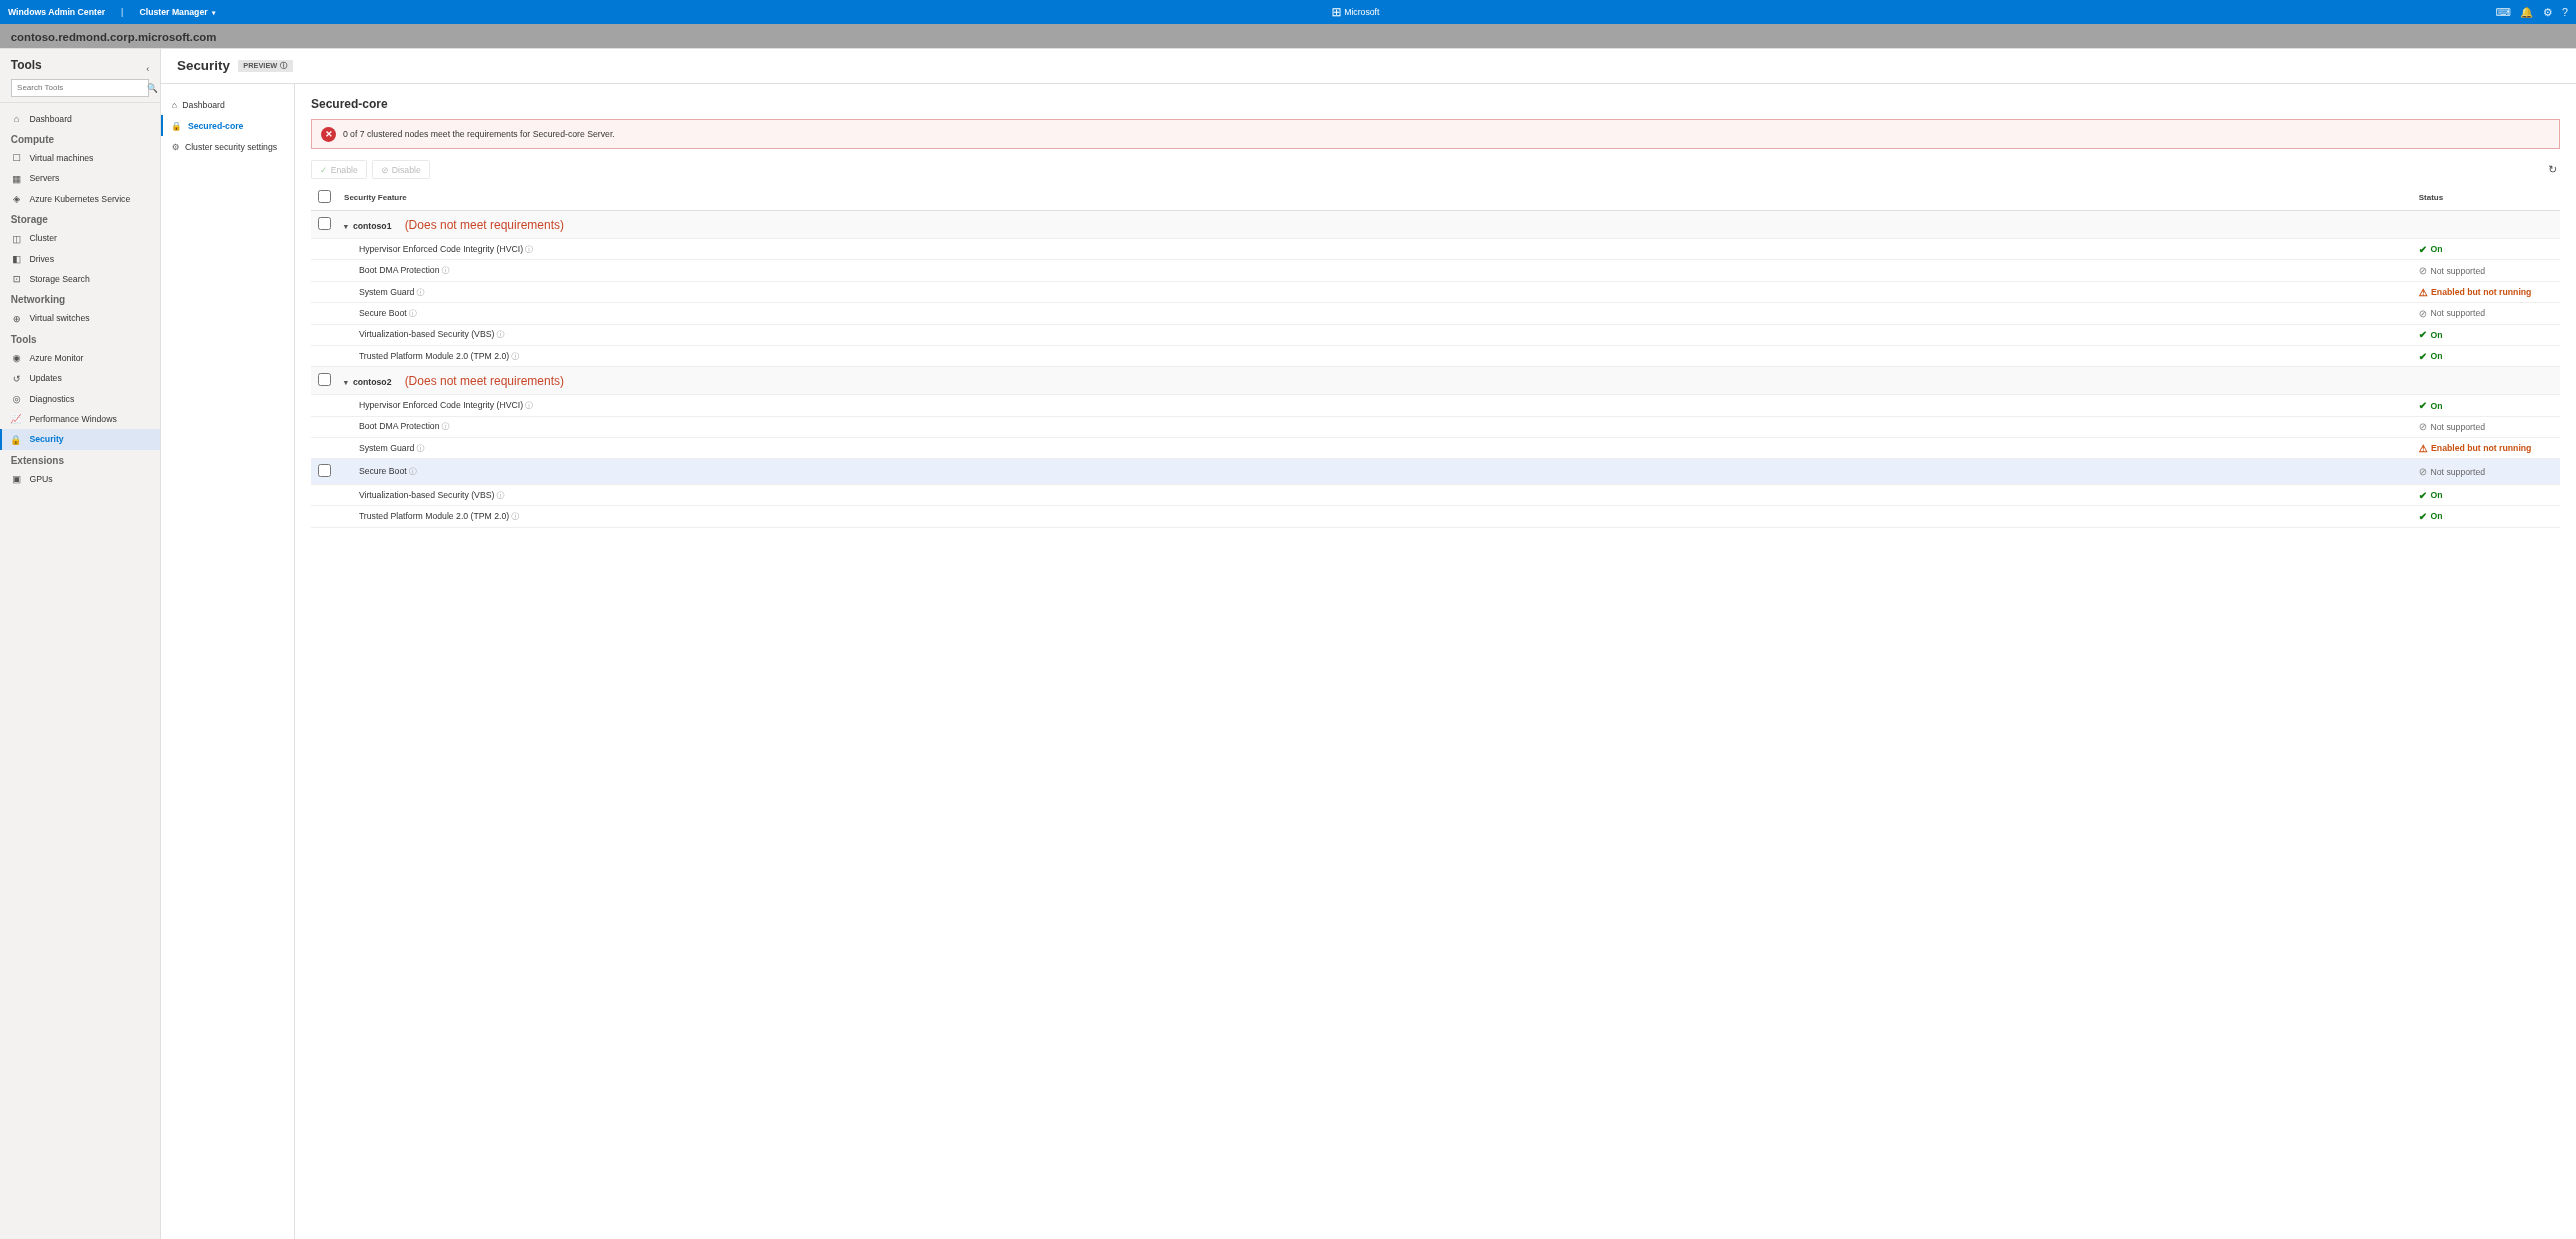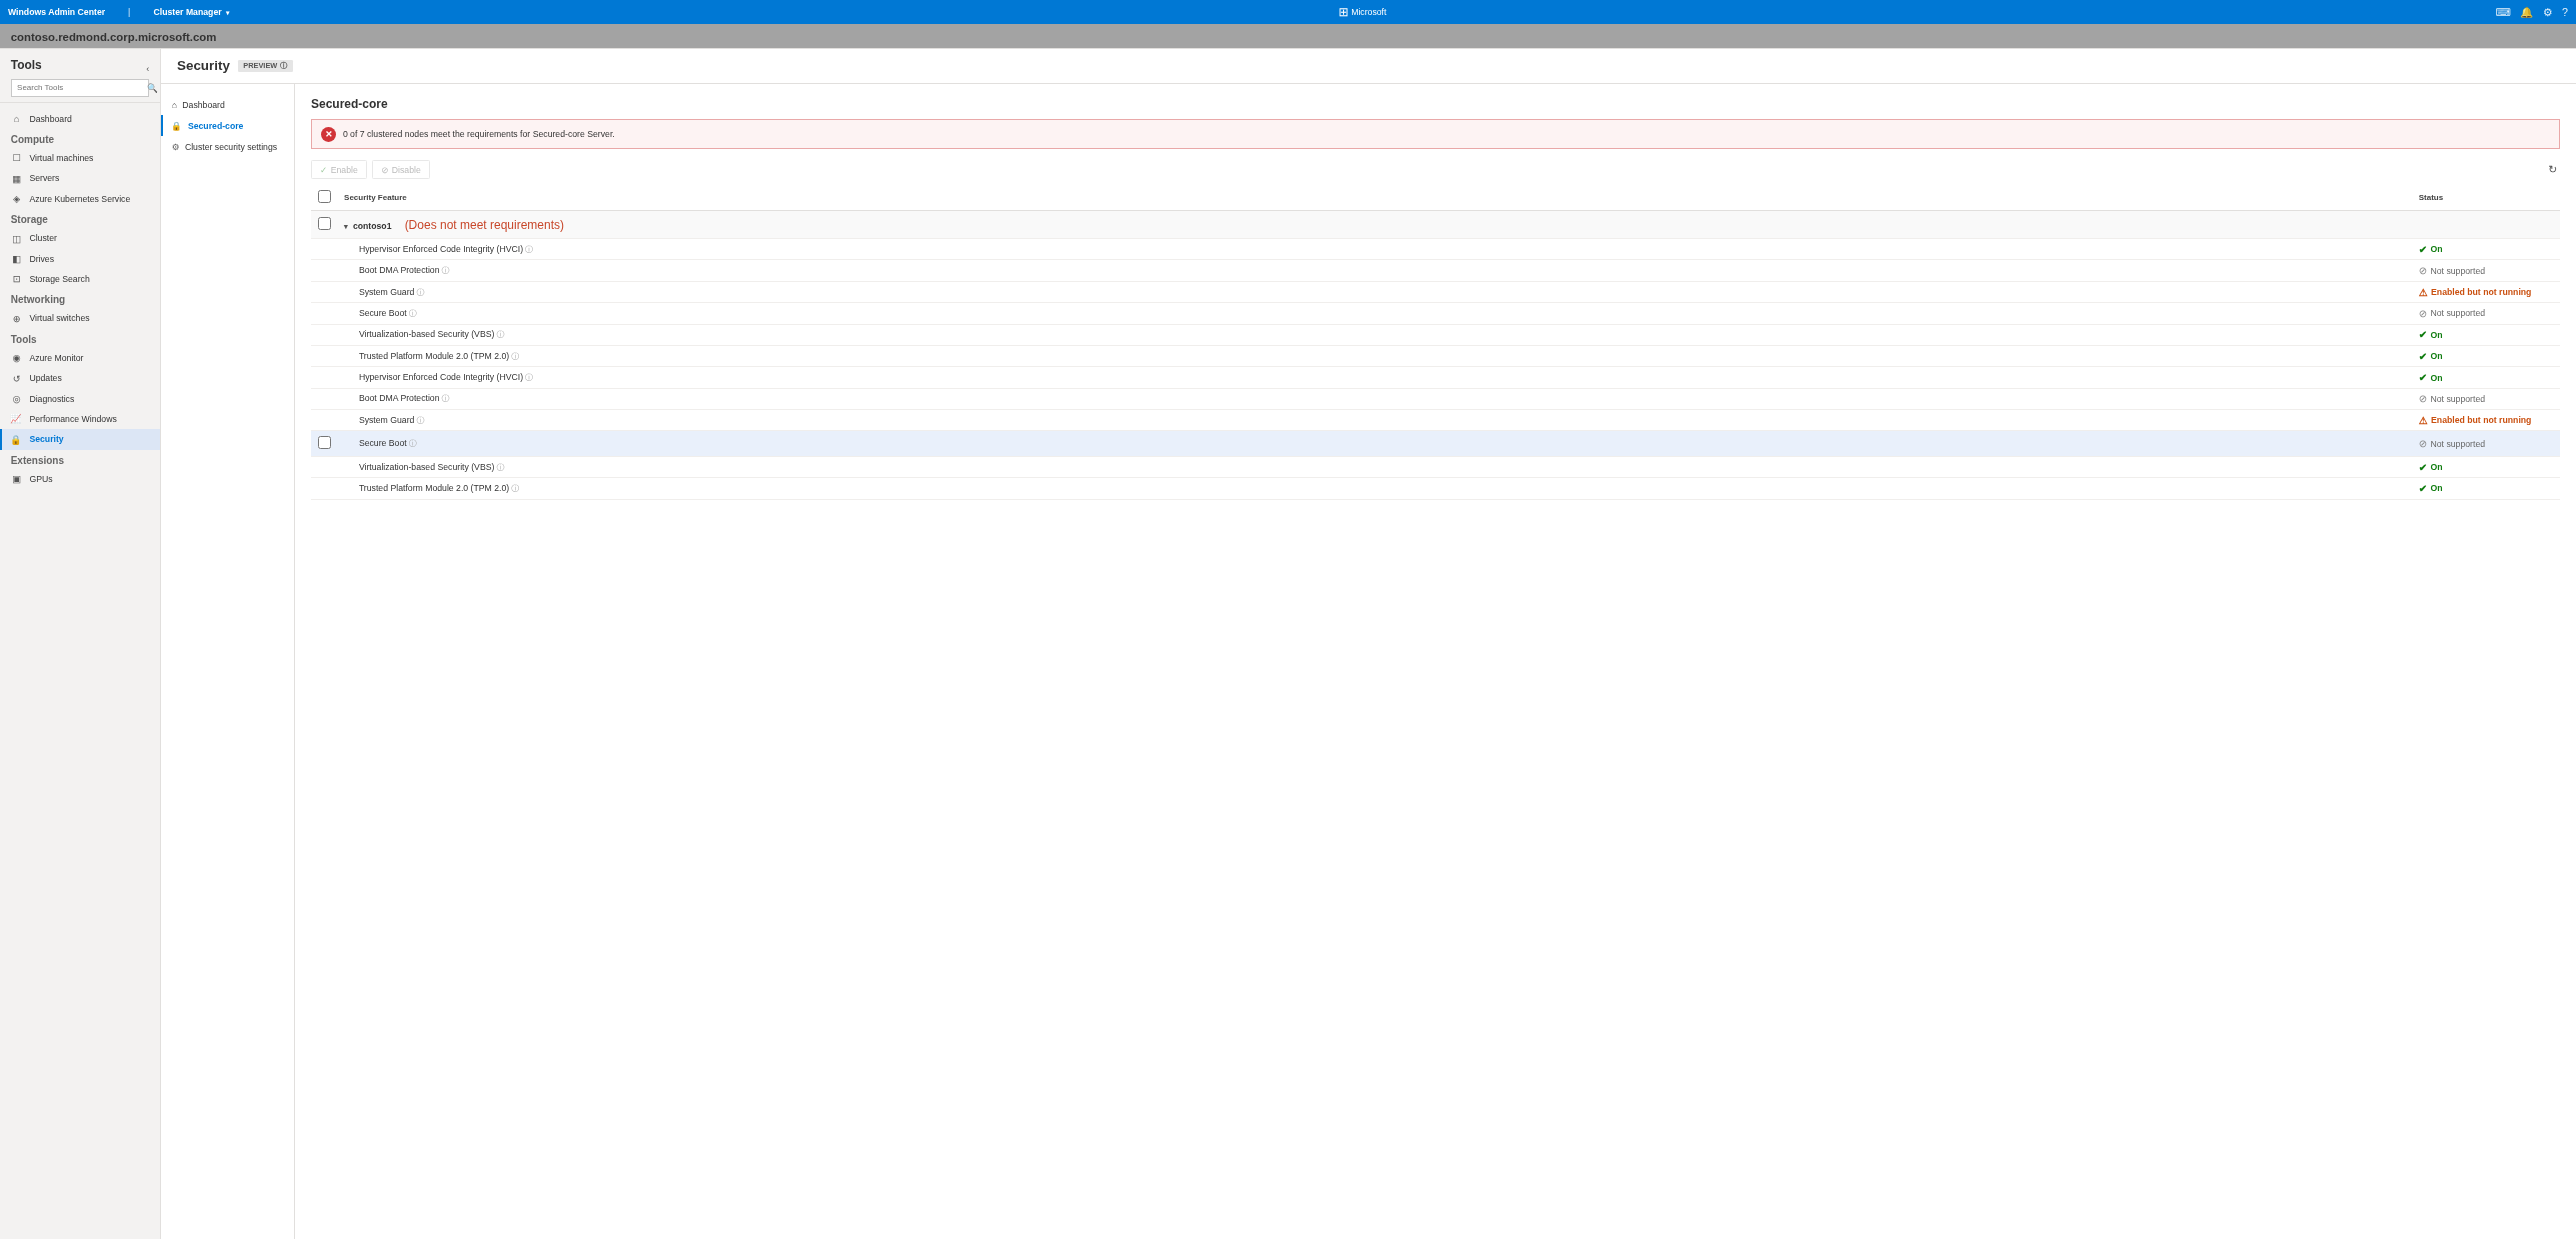--- a/index.html
+++ b/index.html
@@ -9,21 +9,21 @@
     .top-bar {
       background: #0078d4;
       color: #fff;
       display: flex;
       align-items: center;
       height: 24px;
       padding: 0 8px;
       justify-content: space-between;
       flex-shrink: 0;
     }
-    .top-bar-left { display: flex; align-items: flex-end; gap: 19px; font-size: 8.7px; font-weight: 600; }
+    .top-bar-left { display: flex; align-items: flex-end; gap: 12px; font-size: 8.7px; font-weight: 600; }
     .top-bar-divider { color: rgba(255,255,255,0.6); margin: 0 4px; }
     .top-bar-center { display: flex; align-items: center; gap: 2.7px; }
     .top-bar-right { display: flex; align-items: center; gap: 9.4px; font-size: 10.7px; }
     .top-bar-right span { cursor: pointer; opacity: 0.9; }
 
     
     .main-layout { display: flex; flex: 1; overflow: hidden; }
 
     
     .sidebar {
@@ -448,20 +448,28 @@
                   <span class="status-ok"><span style="color:#107c10;font-size:10px;">✔</span> On</span>
                 </td>
     </tr>
               <tr class="feature-row">
       <td class="checkbox-cell"></td>
       <td style="padding-left:21.5px;">Trusted Platform Module 2.0 (TPM 2.0)<span class="info-icon" title="More info">ⓘ</span></td>
       <td>
                   <span class="status-ok"><span style="color:#107c10;font-size:10px;">✔</span> On</span>
                 </td>
     </tr>
+              <tr class="group-row">
+    <td class="checkbox-cell"><input type="checkbox" style=""></td>
+    <td colspan="2">
+      <span class="expand-arrow">▾</span>
+      <span class="group-name">contoso2</span>
+      <span class="group-req">(Does not meet requirements)</span>
+    </td>
+  </tr>
               <tr class="feature-row">
       <td class="checkbox-cell"></td>
       <td style="padding-left:21.5px;">Hypervisor Enforced Code Integrity (HVCI)<span class="info-icon" title="More info">ⓘ</span></td>
       <td>
                   <span class="status-ok"><span style="color:#107c10;font-size:10px;">✔</span> On</span>
                 </td>
     </tr>
               <tr class="feature-row">
       <td class="checkbox-cell"></td>
       <td style="padding-left:21.5px;">Boot DMA Protection<span class="info-icon" title="More info">ⓘ</span></td>

